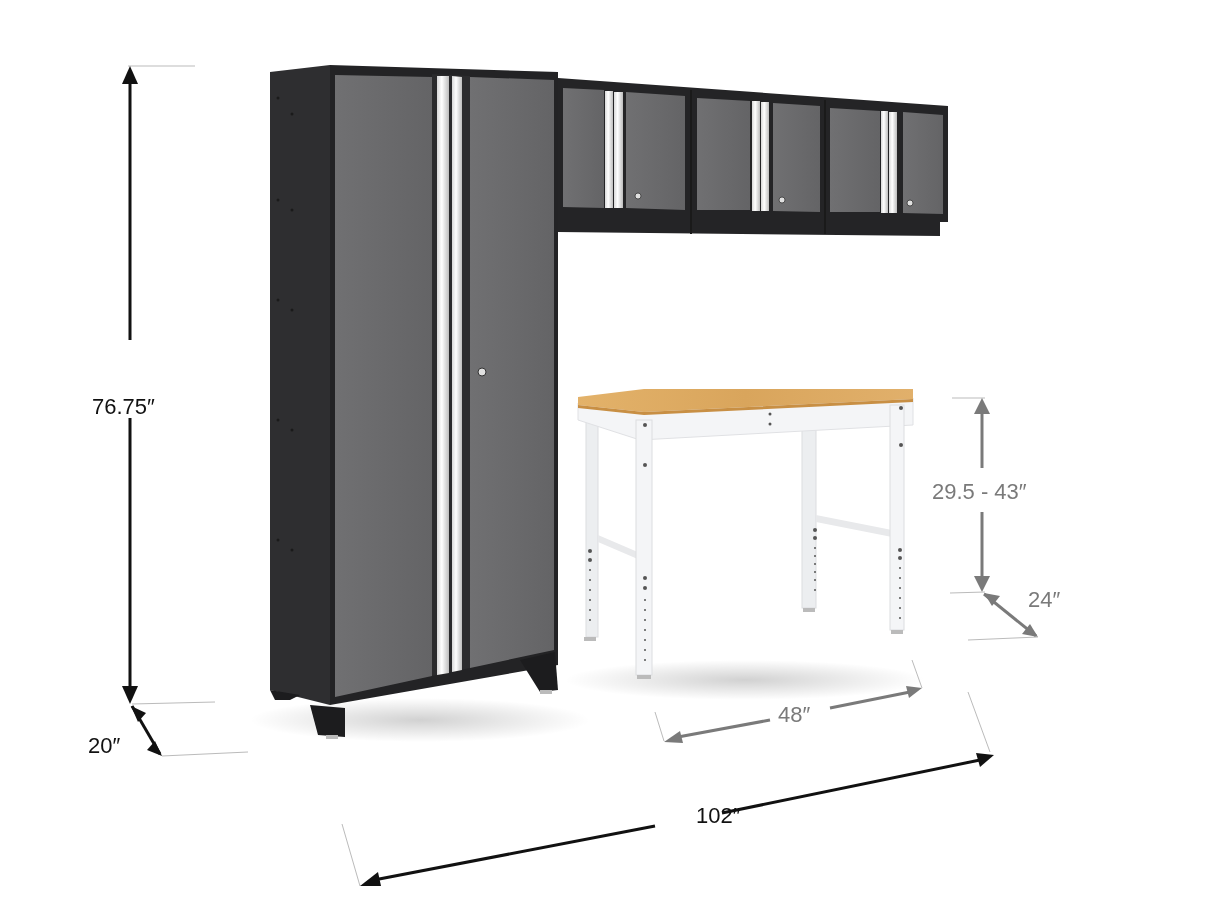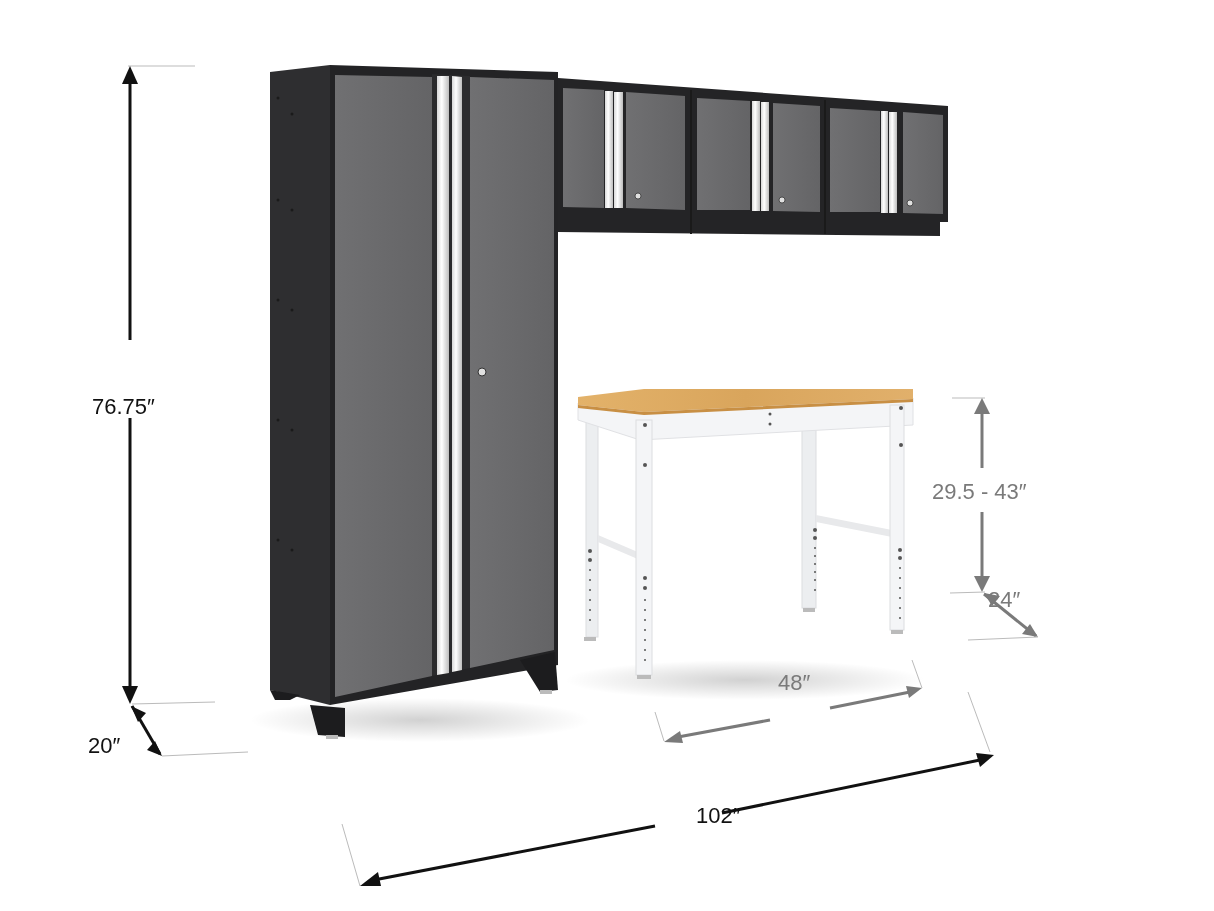--- a/index.html
+++ b/index.html
@@ -219,16 +219,16 @@
       <line x1="374" y1="880" x2="655" y2="826" stroke="#111" stroke-width="3"></line>
       <polygon points="360,886 378,872 381,886" fill="#111"></polygon>
       <line x1="722" y1="813" x2="980" y2="760" stroke="#111" stroke-width="3"></line>
       <polygon points="994,755 976,753 980,767" fill="#111"></polygon>
     </g>
   </svg>
 
   <span class="dim-label dark" style="left:88px; top:365px;margin-top:31px;">76.75″</span>
   <span class="dim-label dark" style="left:84px; top:735px; background:transparent;">20″</span>
   <span class="dim-label gray" style="left:928px; top:481px;">29.5 - 43″</span>
-  <span class="dim-label gray" style="left:984px; top:589px; background:transparent;">24″</span>
-  <span class="dim-label gray" style="left:774px; top:672px; background:transparent;">48″</span>
+  <span class="dim-label gray" style="left:1024px; top:589px; background:transparent;">24″</span>
+  <span class="dim-label gray" style="left:774px; top:704px; background:transparent;">48″</span>
   <span class="dim-label dark" style="left:692px; top:805px; background:transparent;">102″</span>
 </div>
 
 </body></html>

